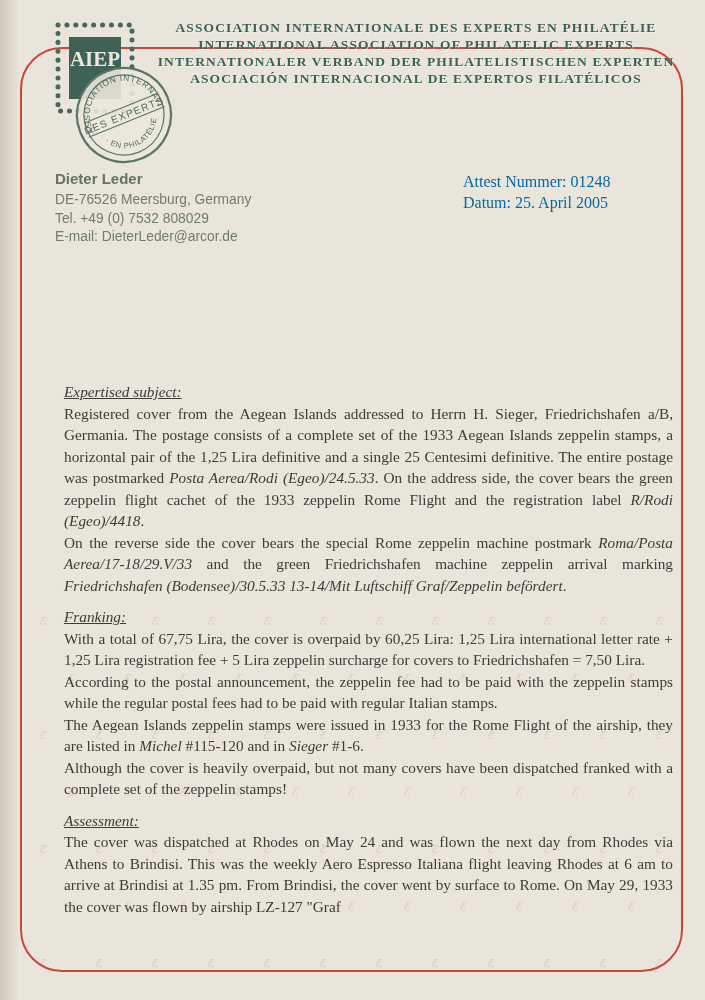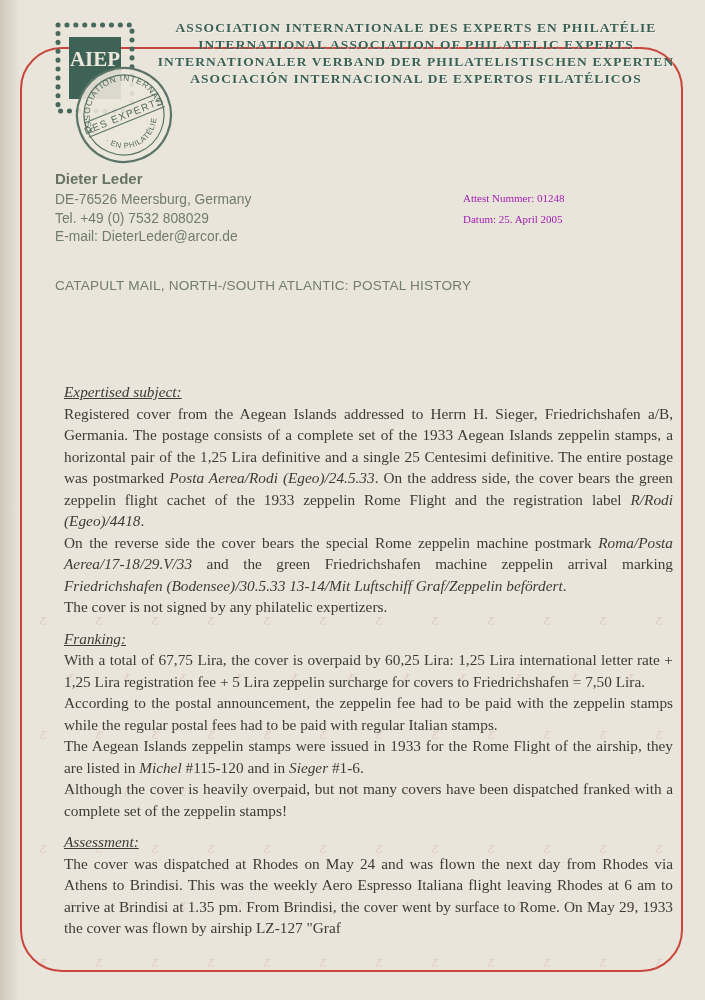--- a/index.html
+++ b/index.html
@@ -31,21 +31,21 @@
   }
   .logo{position:absolute; left:42px; top:14px; width:162px; height:162px; z-index:4;}
   .contact{
     position:absolute; left:55px; top:170px; z-index:3;
     font-family:"Liberation Sans", sans-serif; color:#707c6b;
     font-size:13.8px; line-height:18.8px;
   }
   .contact .name{font-weight:bold; font-size:15px; color:#66735f; margin-bottom:2px;}
   .attest{
     position:absolute; left:463px; top:172px; z-index:3;
-    color:#a21caf; font-size:11px; line-height:20.5px;margin-top:16px;
+    color:#0369a1; font-size:16px; line-height:20.5px;
   }
   .specialties{
     position:absolute; left:55px; top:277px; z-index:3;
     font-family:"Liberation Sans", sans-serif; color:#717d6c;
     font-size:13.6px; line-height:18.4px; letter-spacing:0.2px;
   }
   .content{
     position:absolute; left:64px; top:381px; width:609px; z-index:3;
     color:#3c3b36; font-size:15.3px; line-height:21.5px;
   }
@@ -187,30 +187,28 @@
     <div>Tel. +49 (0) 7532 808029</div>
     <div>E-mail: DieterLeder@arcor.de</div>
   </div>
 
   <div class="attest">
     <div>Attest Nummer: 01248</div>
     <div>Datum: 25. April 2005</div>
   </div>
 
   <div class="specialties">
-    <div>CATAPULT MAIL, NORTH-/SOUTH ATLANTIC: POSTAL HISTORY</div>
   </div>
 
   <div class="content">
     <div class="section">
       <h3>Expertised subject:</h3>
       <div class="body">
           <p><span>Registered cover from the Aegean Islands addressed to Herrn H. Sieger, Friedrichshafen a/B, Germania. The postage consists of a complete set of the 1933 Aegean Islands zeppelin stamps, a horizontal pair of the 1,25 Lira definitive and a single 25 Centesimi definitive. The entire postage was postmarked </span><span class="it">Posta Aerea/Rodi (Egeo)/24.5.33</span><span>. On the address side, the cover bears the green zeppelin flight cachet of the 1933 zeppelin Rome Flight and the registration label </span><span class="it">R/Rodi (Egeo)/4418</span><span>.</span></p>
           <p><span>On the reverse side the cover bears the special Rome zeppelin machine postmark </span><span class="it">Roma/Posta Aerea/17-18/29.V/33</span><span> and the green Friedrichshafen machine zeppelin arrival marking </span><span class="it">Friedrichshafen (Bodensee)/30.5.33 13-14/Mit Luftschiff Graf/Zeppelin befördert</span><span>.</span></p>
-          <p><span>The cover is not signed by any philatelic expertizers.</span></p>
         </div>
     </div>
     <div class="section">
       <h3>Franking:</h3>
       <div class="body">
           <p><span>With a total of 67,75 Lira, the cover is overpaid by 60,25 Lira: 1,25 Lira international letter rate + 1,25 Lira registration fee + 5 Lira zeppelin surcharge for covers to Friedrichshafen = 7,50 Lira.</span></p>
           <p><span>According to the postal announcement, the zeppelin fee had to be paid with the zeppelin stamps while the regular postal fees had to be paid with regular Italian stamps.</span></p>
           <p><span>The Aegean Islands zeppelin stamps were issued in 1933 for the Rome Flight of the airship, they are listed in </span><span class="it">Michel</span><span> #115-120 and in </span><span class="it">Sieger</span><span> #1-6.</span></p>
           <p><span>Although the cover is heavily overpaid, but not many covers have been dispatched franked with a complete set of the zeppelin stamps!</span></p>
         </div>

